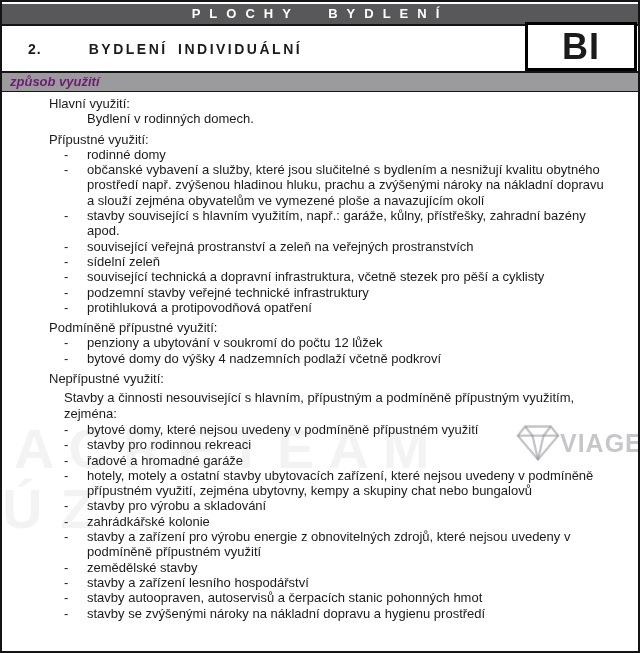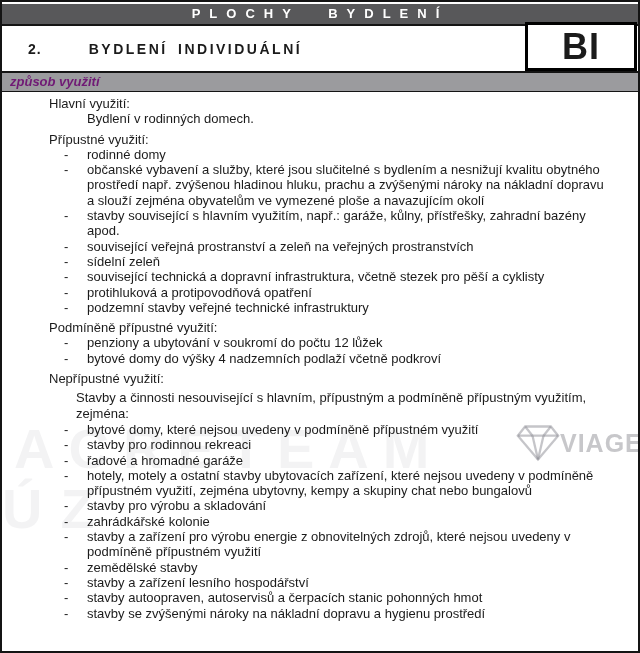--- a/index.html
+++ b/index.html
@@ -53,21 +53,21 @@
     color:#701a75;
   }
   
   .content{
     position:relative;z-index:1;
     padding:4px 26px 0 47px;
     font-size:13px;line-height:15.3px;
   }
   .section + .section{margin-top:5px;}
   .subline{margin-left:38px;}
-  .paragraph{margin-left:27px;margin-top:4px;margin-bottom:1px;}
+  .paragraph{margin-left:15px;margin-top:4px;margin-bottom:1px;}
   ul.bullets{list-style:none;margin:0;padding:0;}
   ul.bullets li{position:relative;padding-left:38px;}
   ul.bullets li::before{content:"-";position:absolute;left:15px;top:0;}
   
   .wm-layer{position:absolute;inset:0;z-index:0;pointer-events:none;}
   .wm-ghost{
     position:absolute;left:12px;top:414px;
     font-size:56px;font-weight:bold;letter-spacing:14px;
     color:rgba(100,100,110,0.08);
     white-space:nowrap;
@@ -135,22 +135,22 @@
       </div>
       <div class="section">
         <div class="heading">Přípustné využití:</div>
         <ul class="bullets">
           <li class="bullet">rodinné domy</li>
           <li class="bullet">občanské vybavení a služby, které jsou slučitelné s bydlením a nesnižují kvalitu obytného prostředí např. zvýšenou hladinou hluku, prachu a zvýšenými nároky na nákladní dopravu a slouží zejména obyvatelům ve vymezené ploše a navazujícím okolí</li>
           <li class="bullet">stavby související s hlavním využitím, např.: garáže, kůlny, přístřešky, zahradní bazény apod.</li>
           <li class="bullet">související veřejná prostranství a zeleň na veřejných prostranstvích</li>
           <li class="bullet">sídelní zeleň</li>
           <li class="bullet">související technická a dopravní infrastruktura, včetně stezek pro pěší a cyklisty</li>
+          <li class="bullet">podzemní stavby veřejné technické infrastruktury</li>
           <li class="bullet">protihluková a protipovodňová opatření</li>
-          <li class="bullet">podzemní stavby veřejné technické infrastruktury</li>
         </ul>
       </div>
       <div class="section">
         <div class="heading">Podmíněně přípustné využití:</div>
         <ul class="bullets">
           <li class="bullet">penziony a ubytování v soukromí do počtu 12 lůžek</li>
           <li class="bullet">bytové domy do výšky 4 nadzemních podlaží včetně podkroví</li>
         </ul>
       </div>
       <div class="section">

